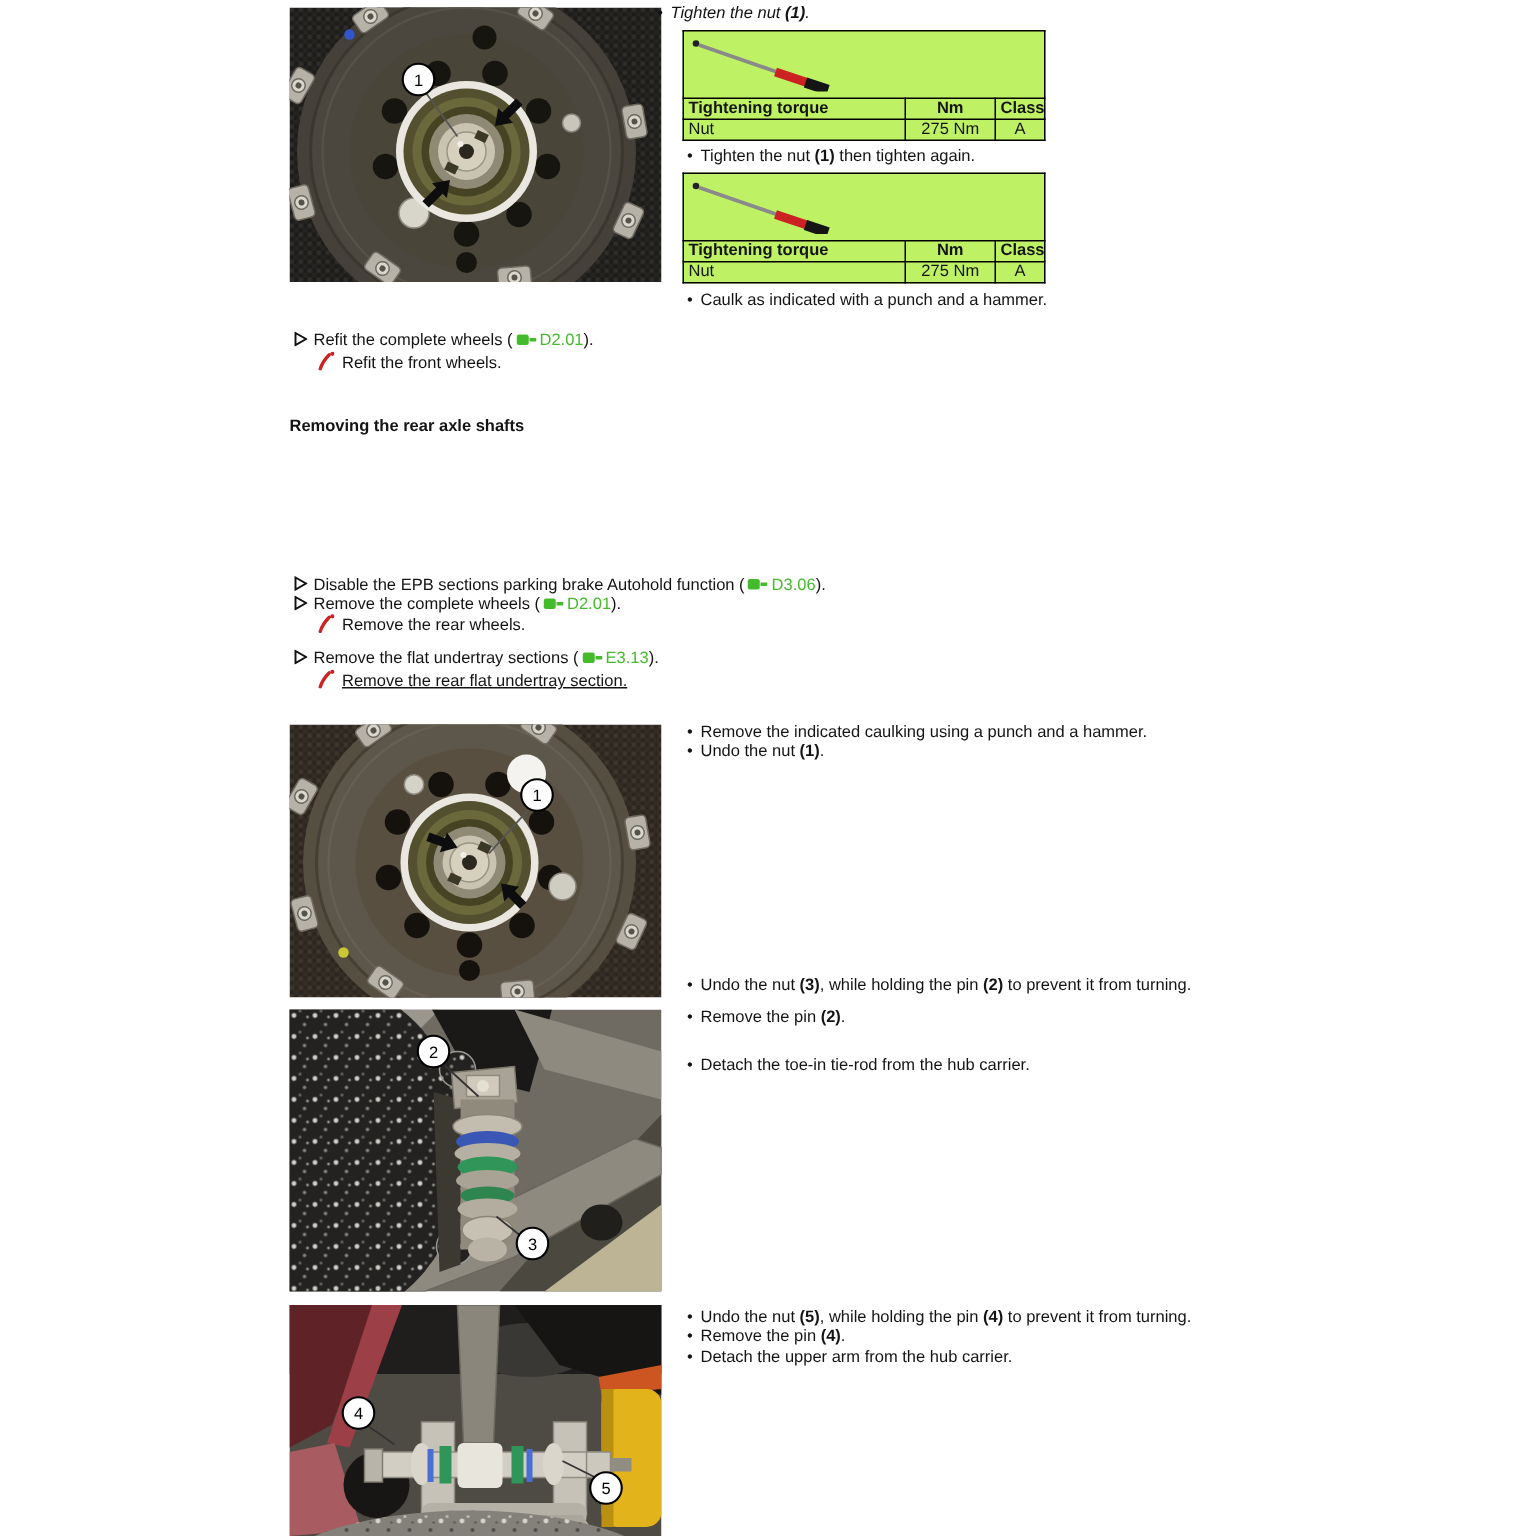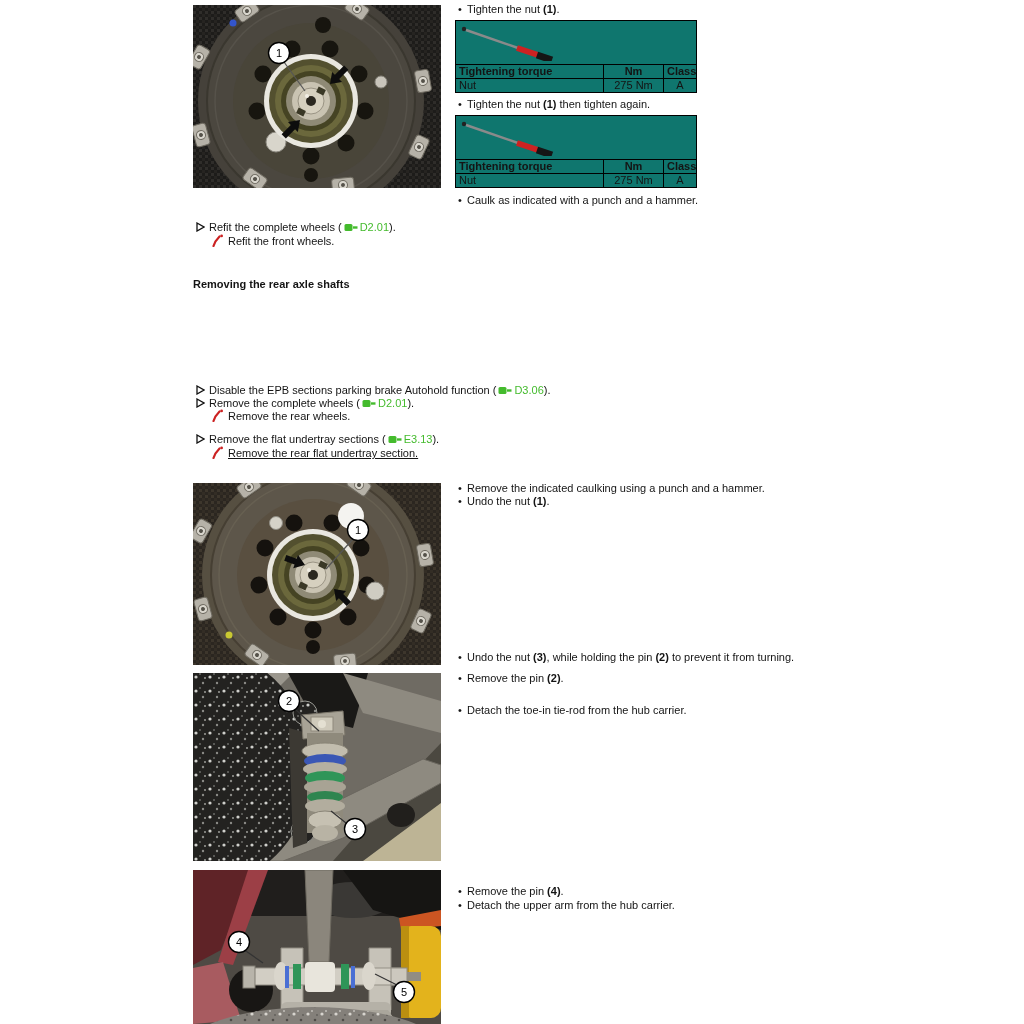--- a/index.html
+++ b/index.html
@@ -6,21 +6,21 @@
   .page{position:relative;width:1024px;height:1024px;background:#ffffff;
         font-family:"Liberation Sans",sans-serif;font-size:11px;color:#141414;overflow:hidden;}
   .line{position:absolute;line-height:13px;white-space:nowrap;}
   .b{font-weight:bold;}
   .dot{display:inline-block;width:9px;}
   .ref{color:#44bb2d;}
   .arrowhead-svg{vertical-align:-1px;margin-right:4px;}
   .ref-icon-svg{vertical-align:-1px;margin:0 2px;}
   .pen-icon-svg{vertical-align:-2px;margin-right:5px;}
   .heading{position:absolute;font-weight:bold;}
-  table.torque{position:absolute;border-collapse:collapse;table-layout:fixed;width:241px;background:#0f766e;}
+  table.torque{position:absolute;border-collapse:collapse;table-layout:fixed;width:241px;background:#bef264;}
   table.torque th,table.torque td{border:1px solid #000;font-size:11px;line-height:13px;height:13px;padding:0 3px;overflow:hidden;}
   table.torque th{font-weight:bold;text-align:left;}
   table.torque th.c,table.torque td.c{text-align:center;}
   table.torque td.imgcell{height:40px;padding:0;}
   figure.photo{position:absolute;left:193px;margin:0;padding:0;line-height:0;}
   svg text{font-family:"Liberation Sans",sans-serif;}
 </style>
 </head>
 <body>
 
@@ -124,21 +124,21 @@
       </g>
 
       <g>
         <line x1="91" y1="57" x2="112" y2="86" stroke="#555" stroke-width="1.2"></line>
         <circle cx="86" cy="48" r="10.5" fill="#fff" stroke="#000" stroke-width="1.4"></circle>
         <text x="86" y="52" text-anchor="middle" font-size="11" fill="#000">1</text>
       </g>
     </svg>
   </figure>
 
-  <div class="line" style="left:458px;top:3px;">
+  <div class="line" style="left:438px;top:3px;font-style:italic;">
     <span class="dot">•</span><span><span>Tighten the nut </span><span class="b">(1)</span><span>.</span></span>
   </div>
 
   <table class="torque" style="left:455px;top:20px;">
     <colgroup>
         <col style="width:148px">
         <col style="width:60px">
         <col style="width:33px">
       </colgroup>
     <tbody>
@@ -483,20 +483,23 @@
         <text x="46" y="76" text-anchor="middle" font-size="11" fill="#000">4</text>
       </g>
       <g>
         <line x1="204" y1="115" x2="182" y2="104" stroke="#333" stroke-width="1.2"></line>
         <circle cx="211" cy="122" r="10.5" fill="#fff" stroke="#000" stroke-width="1.4"></circle>
         <text x="211" y="126" text-anchor="middle" font-size="11" fill="#000">5</text>
       </g>
     </svg>
   </figure>
 
+  <div class="line" style="left:458px;top:872px;">
+    <span class="dot">•</span><span><span>Undo the nut </span><span class="b">(5)</span><span>, while holding the pin </span><span class="b">(4)</span><span> to prevent it from turning.</span></span>
+  </div>
   <div class="line" style="left:458px;top:885px;">
     <span class="dot">•</span><span><span>Remove the pin </span><span class="b">(4)</span><span>.</span></span>
   </div>
   <div class="line" style="left:458px;top:899px;">
     <span class="dot">•</span><span>Detach the upper arm from the hub carrier.</span>
   </div>
 
 </div>
 
 </body></html>

